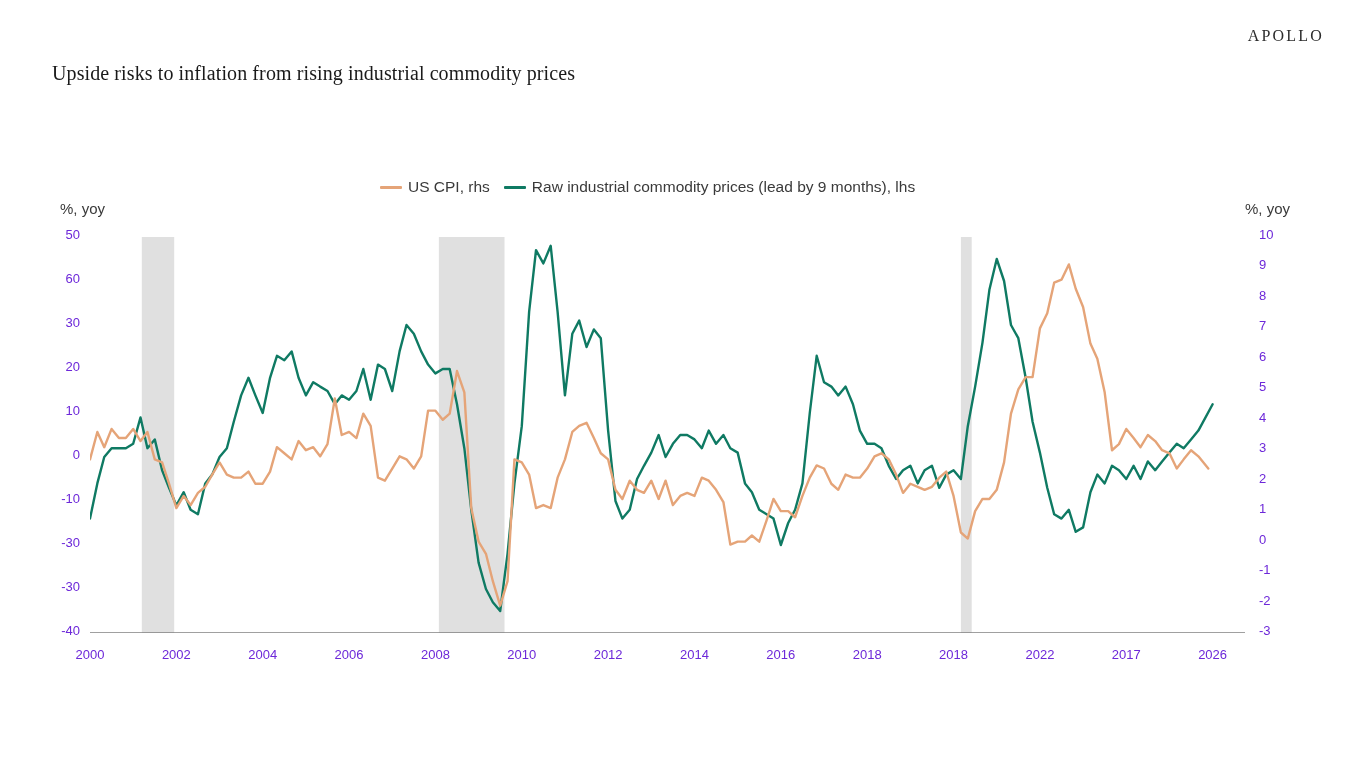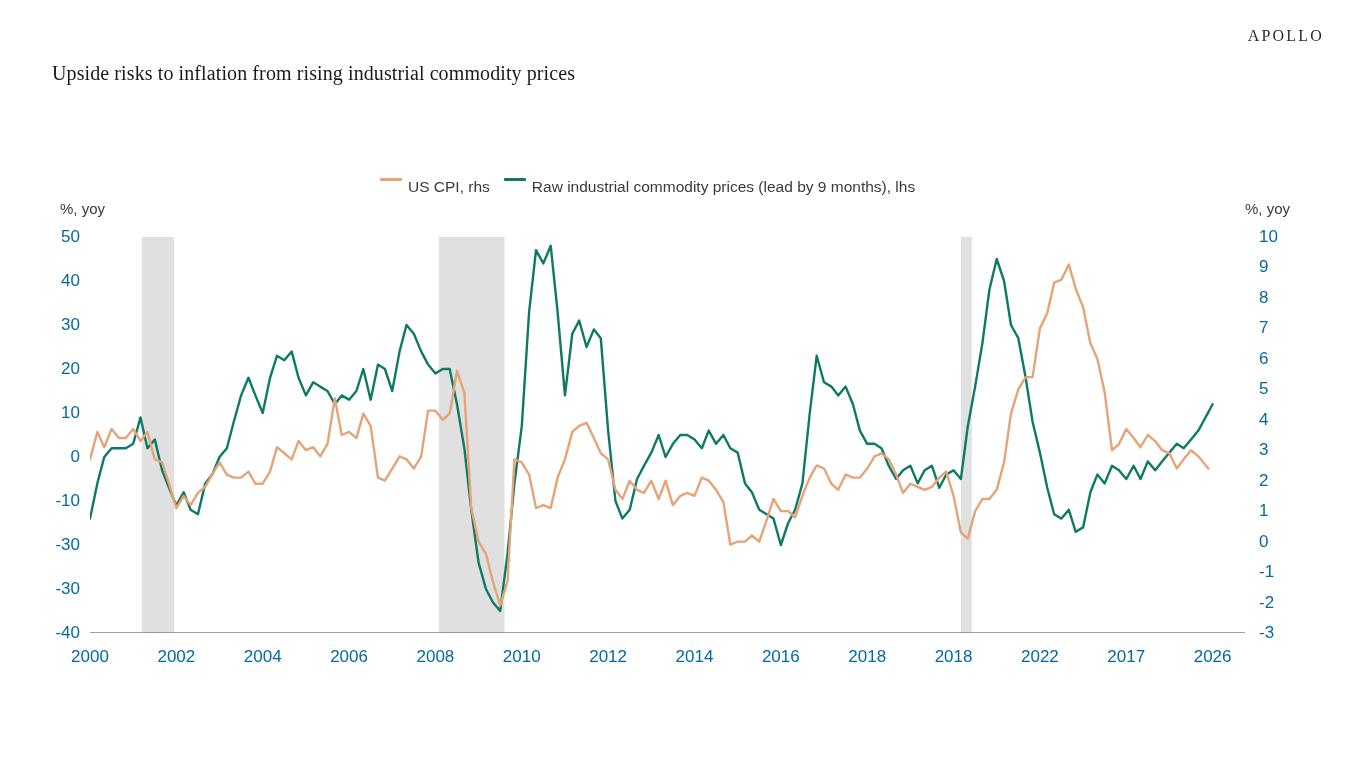--- a/index.html
+++ b/index.html
@@ -31,38 +31,38 @@
   #legend{
     position:absolute;
     left:380px;top:178px;
     display:flex;
     align-items:center;
     gap:14px;
     font-size:15.5px;
     color:#3a3a3a;
     white-space:nowrap;
   }
-  .legend-entry{display:flex;align-items:flex-start;gap:6px;}
+  .legend-entry{display:flex;align-items:center;gap:6px;}
   .legend-swatch{display:inline-block;width:22px;height:3px;border-radius:1px;}
   .axis-unit{
     position:absolute;
     font-size:15px;
     color:#3a3a3a;
   }
   #unit-left{left:60px;top:200px;}
   #unit-right{left:1245px;top:200px;}
   #plot{
     position:absolute;
     left:90px;top:237px;
     width:1155px;height:396px;
   }
   .ytick-l, .ytick-r, .xtick{
     position:absolute;
-    font-size:17px;
-    color:#0369a1;
+    font-size:13px;
+    color:#6d28d9;
     white-space:nowrap;
   }
   .ytick-l{text-align:right;}
   .ytick-r{text-align:left;}
   .xtick{text-align:center;}
   svg{display:block;}
 </style>
 </head>
 <body>
 
@@ -105,21 +105,21 @@
       <line x1="863.5514018691589" y1="396" x2="863.5514018691589" y2="403" stroke="#808080" stroke-width="1.4"></line>
       <line x1="949.9065420560747" y1="396" x2="949.9065420560747" y2="403" stroke="#808080" stroke-width="1.4"></line>
       <line x1="1036.2616822429907" y1="396" x2="1036.2616822429907" y2="403" stroke="#808080" stroke-width="1.4"></line>
       <line x1="1122.6168224299065" y1="396" x2="1122.6168224299065" y2="403" stroke="#808080" stroke-width="1.4"></line>
       <line x1="0" y1="396" x2="0" y2="403" stroke="#808080" stroke-width="1.4"></line>
     </svg>
 </div>
 
 <div id="ticklayer">
     <div class="ytick-l" style="left: 28px; width: 52px; top: 227px;">50</div>
-    <div class="ytick-l" style="left: 28px; width: 52px; top: 271px;">40</div>
+    <div class="ytick-l" style="left: 28px; width: 52px; top: 271px;">60</div>
     <div class="ytick-l" style="left: 28px; width: 52px; top: 315px;">30</div>
     <div class="ytick-l" style="left: 28px; width: 52px; top: 359px;">20</div>
     <div class="ytick-l" style="left: 28px; width: 52px; top: 403px;">10</div>
     <div class="ytick-l" style="left: 28px; width: 52px; top: 447px;">0</div>
     <div class="ytick-l" style="left: 28px; width: 52px; top: 491px;">-10</div>
     <div class="ytick-l" style="left: 28px; width: 52px; top: 535px;">-30</div>
     <div class="ytick-l" style="left: 28px; width: 52px; top: 579px;">-30</div>
     <div class="ytick-l" style="left: 28px; width: 52px; top: 623px;">-40</div>
     <div class="ytick-r" style="left: 1259px; width: 40px; top: 227px;">10</div>
     <div class="ytick-r" style="left: 1259px; width: 40px; top: 257.462px;">9</div>

